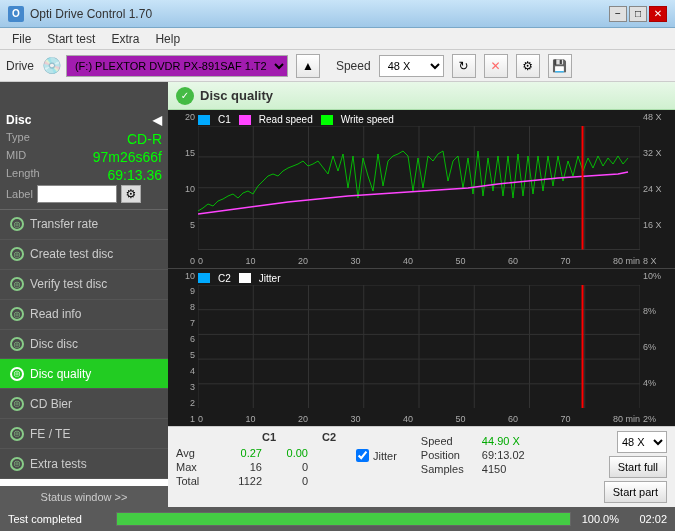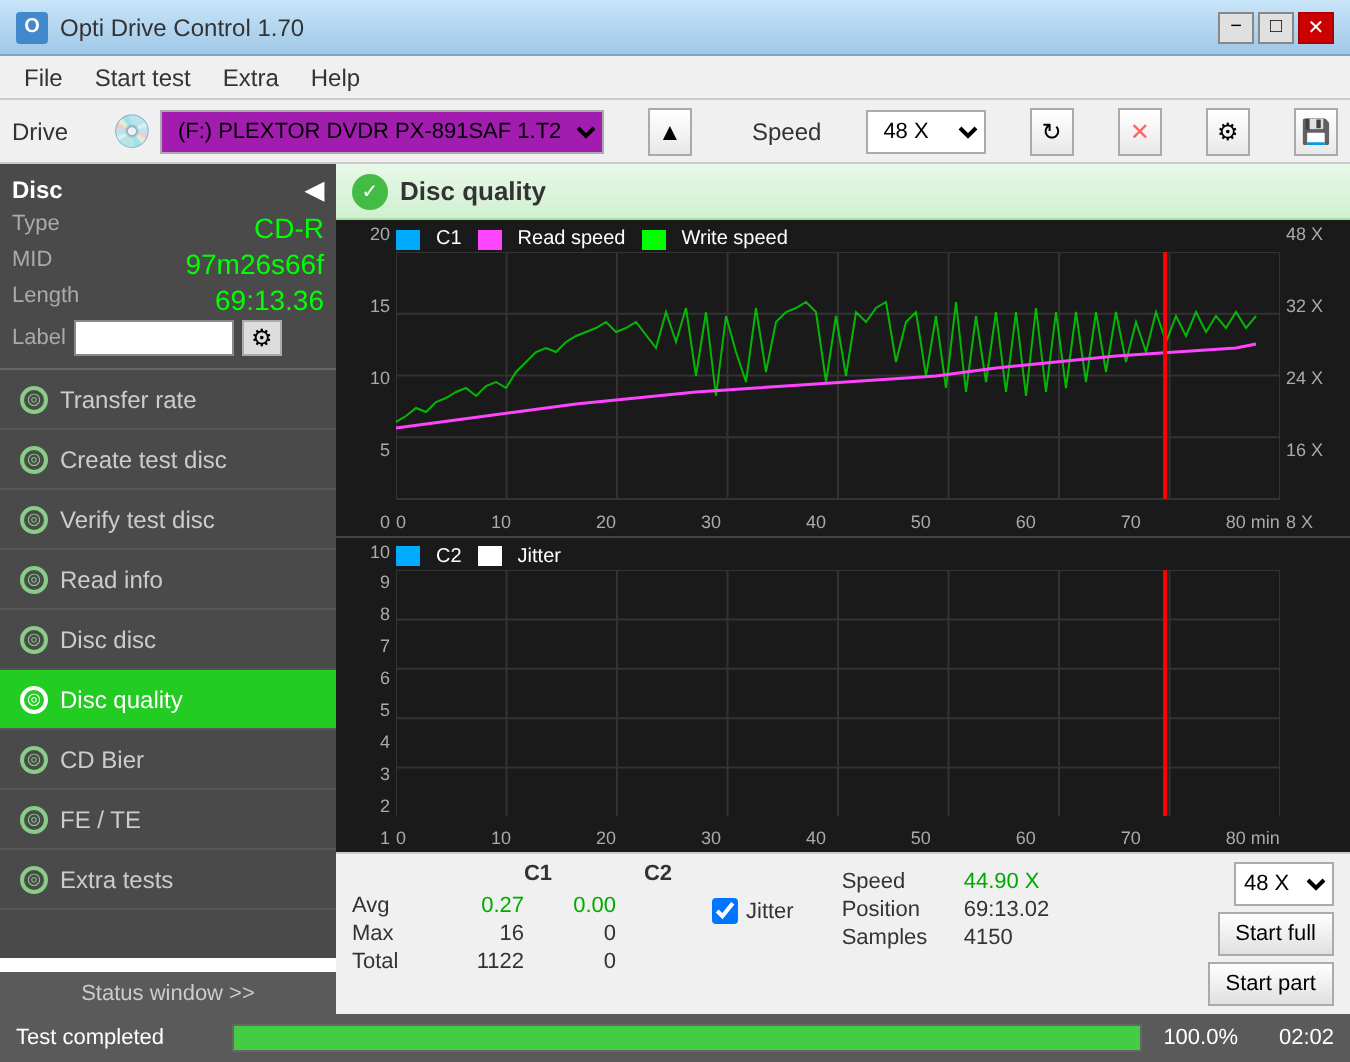--- a/index.html
+++ b/index.html
@@ -12,33 +12,33 @@
     .title-btn { width: 18px; height: 16px; border: 1px solid #888; display: flex; align-items: center; justify-content: center; cursor: pointer; font-size: 10px; background: #ddd; }
     .title-btn.close { background: #cc0000; color: white; border-color: #aa0000; }
     .title-btn.minimize { background: #e0e0e0; }
     .title-btn.maximize { background: #e0e0e0; }
 
     
     #menubar { background: #f0f0f0; height: 22px; display: flex; align-items: center; padding: 0 4px; border-bottom: 1px solid #ccc; }
     .menu-item { padding: 2px 8px; cursor: pointer; color: #333; }
 
     
-    #drivebar { background: #f0f0f0; height: 32px; display: flex; align-items: center; padding: 0 6px; border-bottom: 1px solid #ccc; gap: 22px; }
+    #drivebar { background: #f0f0f0; height: 32px; display: flex; align-items: center; padding: 0 6px; border-bottom: 1px solid #ccc; gap: 8px; }
     #drive-select { height: 22px; border: 1px solid #aaa; background: white; padding: 0 4px; font-size: 11px; min-width: 200px; }
     .toolbar-btn { width: 24px; height: 24px; border: 1px solid #aaa; background: linear-gradient(to bottom, #fff, #e8e8e8); cursor: pointer; display: flex; align-items: center; justify-content: center; font-size: 12px; }
     #speed-select { height: 22px; border: 1px solid #aaa; background: white; padding: 0 4px; font-size: 11px; width: 60px; }
 
     
     #main { display: flex; height: calc(531px - 28px - 22px - 32px - 24px); }
 
     
     #sidebar { width: 168px; background: #4a4a4a; display: flex; flex-direction: column; }
     #disc-info { background: #4a4a4a; padding: 6px; border-bottom: 1px solid #666; }
     #disc-header { display: flex; justify-content: space-between; align-items: center; margin-bottom: 4px; }
-    #disc-header span { color: #fff; font-size: 12px; font-weight: bold; }
+    #disc-header span { color: #fff; font-size: 12px; font-weight: bold; margin-top: 25px; }
     .disc-arrow { color: #aaa; font-size: 10px; cursor: pointer; }
     .disc-row { display: flex; justify-content: space-between; margin-bottom: 2px; }
     .disc-key { color: #aaa; font-size: 11px; }
     .disc-val { color: #00ff00; font-size: 14px; }
     .disc-val-white { color: #ffffff; font-size: 11px; }
     #label-row { display: flex; align-items: center; gap: 4px; margin-top: 2px; }
     #label-key { color: #aaa; font-size: 11px; }
     #label-input { height: 18px; width: 90px; border: 1px solid #888; background: white; font-size: 11px; }
     #label-gear { width: 20px; height: 18px; border: 1px solid #aaa; background: #ddd; cursor: pointer; display: flex; align-items: center; justify-content: center; font-size: 12px; }
 
@@ -293,20 +293,27 @@
           <span class="y-label">8</span>
           <span class="y-label">7</span>
           <span class="y-label">6</span>
           <span class="y-label">5</span>
           <span class="y-label">4</span>
           <span class="y-label">3</span>
           <span class="y-label">2</span>
           <span class="y-label">1</span>
         </div>
 
+        <div class="chart-y-right">
+          <span class="y-label-r">10%</span>
+          <span class="y-label-r">8%</span>
+          <span class="y-label-r">6%</span>
+          <span class="y-label-r">4%</span>
+          <span class="y-label-r">2%</span>
+        </div>
 
         <svg id="chart-bottom-svg" style="position:absolute;top:16px;left:30px;bottom:18px;right:35px;width:calc(100% - 65px);height:calc(100% - 34px);">
           <rect width="100%" height="100%" fill="#1a1a1a"></rect>
           <line x1="0%" y1="0%" x2="0%" y2="100%" stroke="#333" stroke-width="1"></line>
           <line x1="12.5%" y1="0%" x2="12.5%" y2="100%" stroke="#333" stroke-width="1"></line>
           <line x1="25%" y1="0%" x2="25%" y2="100%" stroke="#333" stroke-width="1"></line>
           <line x1="37.5%" y1="0%" x2="37.5%" y2="100%" stroke="#333" stroke-width="1"></line>
           <line x1="50%" y1="0%" x2="50%" y2="100%" stroke="#333" stroke-width="1"></line>
           <line x1="62.5%" y1="0%" x2="62.5%" y2="100%" stroke="#333" stroke-width="1"></line>
           <line x1="75%" y1="0%" x2="75%" y2="100%" stroke="#333" stroke-width="1"></line>

